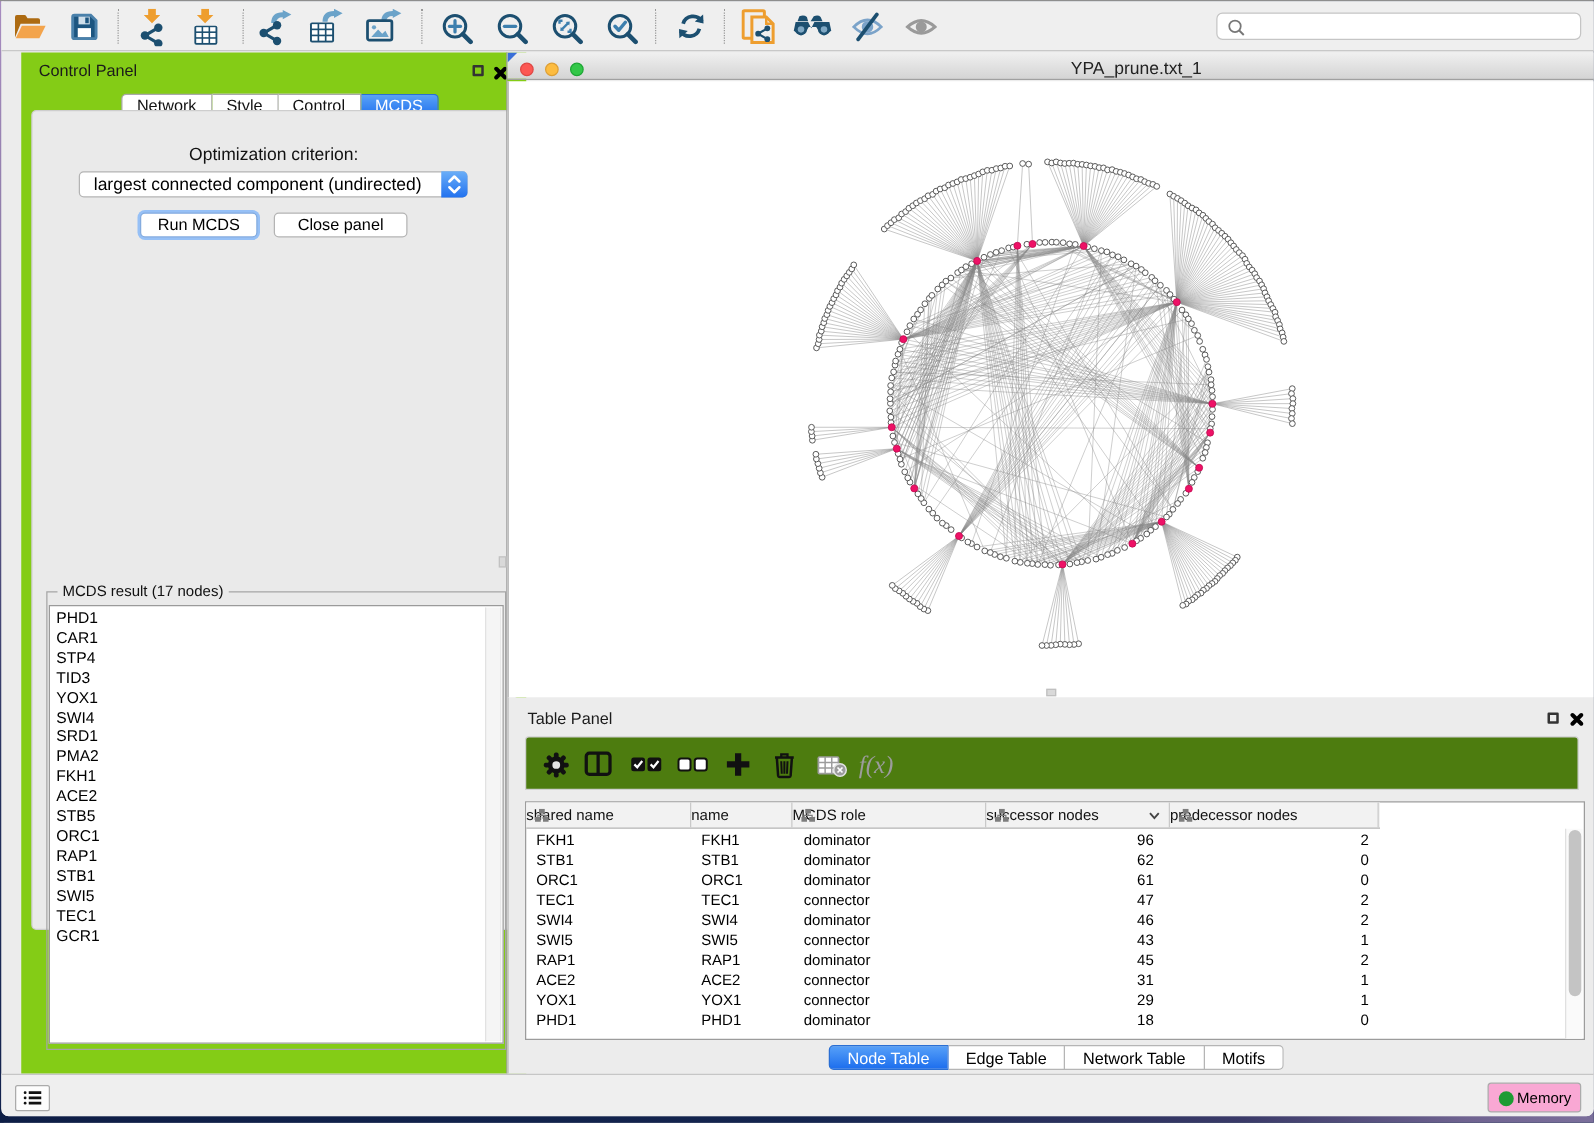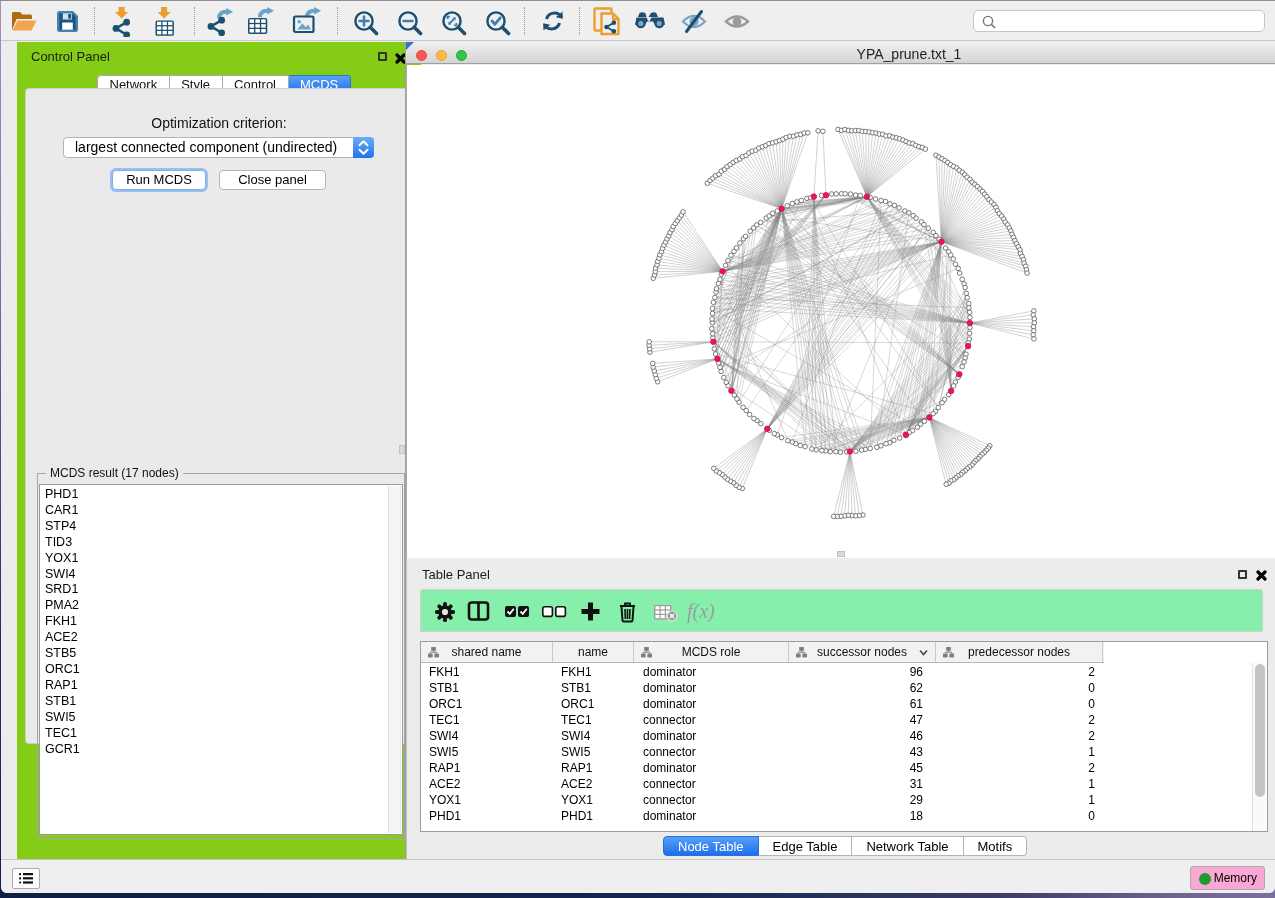--- a/index.html
+++ b/index.html
@@ -39,24 +39,24 @@
 
 #netwin { position:absolute; left:405px; top:41px; width:869px; height:516px; }
 #nettitle { position:absolute; left:0; top:0; width:869px; height:22px; background:linear-gradient(#f0f0f0,#d4d4d4); border-bottom:1px solid #a0a0a0; }
 #nettitletext { position:absolute; left:0; top:4px; width:1006px; text-align:center; font-size:14px; color:#222; }
 .tl { position:absolute; top:8px; width:11px; height:11px; border-radius:50%; }
 #netcanvas { position:absolute; left:0; top:23px; width:869px; height:493px; background:#fff; border-left:1px solid #aaa; }
 #hgrip { position:absolute; left:431px; top:509px; width:8px; height:6px; background:#d9d9d9; border:1px solid #c0c0c0; }
 
 #tpanel { position:absolute; left:405px; top:557px; width:869px; height:301px; background:#ececec; border-left:1px solid #c0c0c0; }
 #tpTitle { position:absolute; left:15px; top:9px; font-size:13px; color:#1b1b1b; }
-#ttoolbar { position:absolute; left:13px; top:31px; width:843px; height:43px; background:#86efac; border:1px solid #d0d0d0; border-radius:3px 3px 0 0; }
+#ttoolbar { position:absolute; left:13px; top:31px; width:843px; height:43px; background:#4d7c0f; border:1px solid #d0d0d0; border-radius:3px 3px 0 0; }
 #tablebox { position:absolute; left:13px; top:83px; width:848px; height:191px; background:#fff; border:1px solid #9c9c9c; }
 #thead { position:absolute; left:0; top:0; width:683px; height:21px; background:#f2f2f2; border-bottom:1px solid #b6b6b6; font-size:12px; color:#111; }
-.hcell { position:absolute; top:0; height:20px; line-height:20px; border-right:1px solid #c9c9c9; text-align:center; }
+.hcell { position:absolute; top:0; height:20px; line-height:20px; border-right:1px solid #c9c9c9; text-align:left; }
 .trow { position:absolute; left:0; width:846px; height:16px; font-size:12px; line-height:16px; color:#000; }
 .c { position:absolute; top:0; }
 #tsb { position:absolute; right:1px; top:21px; width:14px; height:168px; background:#fafafa; border-left:1px solid #e0e0e0; }
 #tsbthumb { position:absolute; left:1.5px; top:1px; width:10px; height:133px; background:#c4c4c4; border-radius:5px; }
 .btab { height:20px; font-size:13px; line-height:19px; color:#000; background:#fff; border:1px solid #b5b5b5; border-left:none; padding:0 14px; }
 .btab.first { border-left:1px solid #b5b5b5; border-radius:4px 0 0 4px; }
 .btab.last { border-radius:0 4px 4px 0; }
 .btab.sel { background:linear-gradient(#56a0f8,#1d6eee); color:#fff; border-color:#2a6fd4; }
 
 #statusbar { position:absolute; left:0; top:858px; width:1274px; height:34px; background:#efefef; border-top:1px solid #c6c6c6; }

